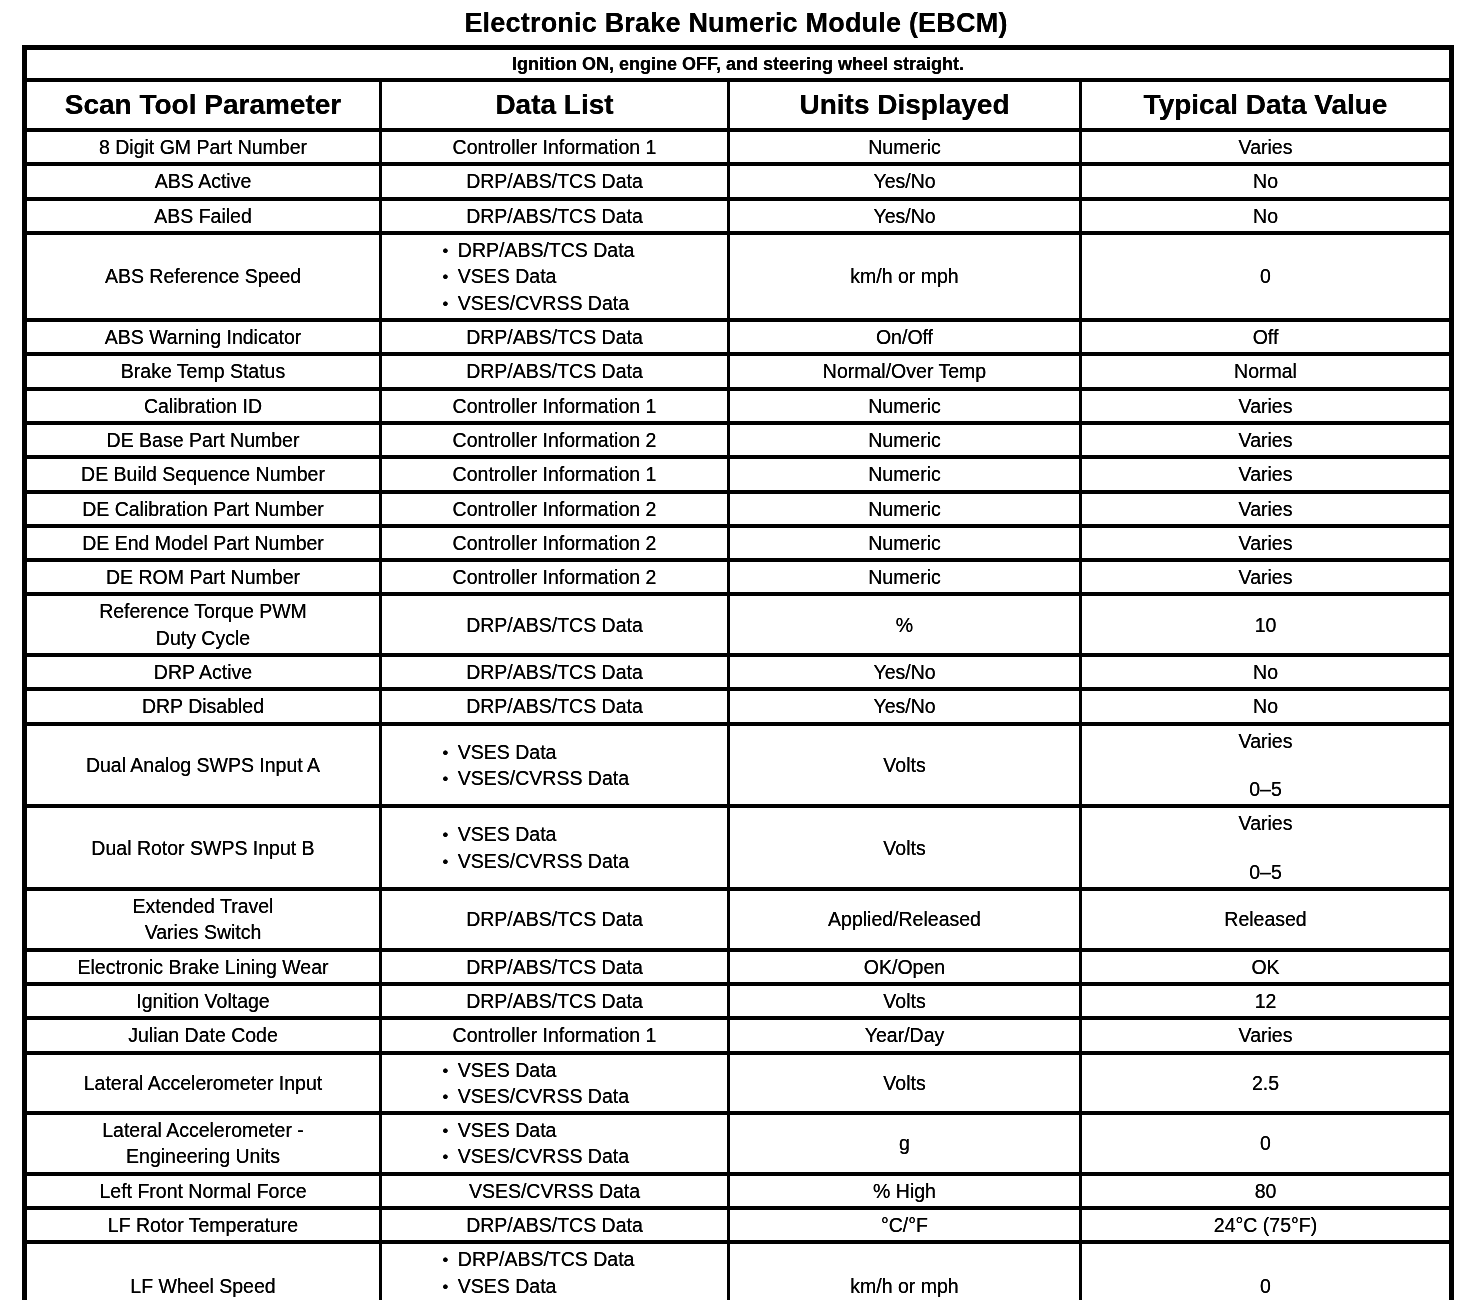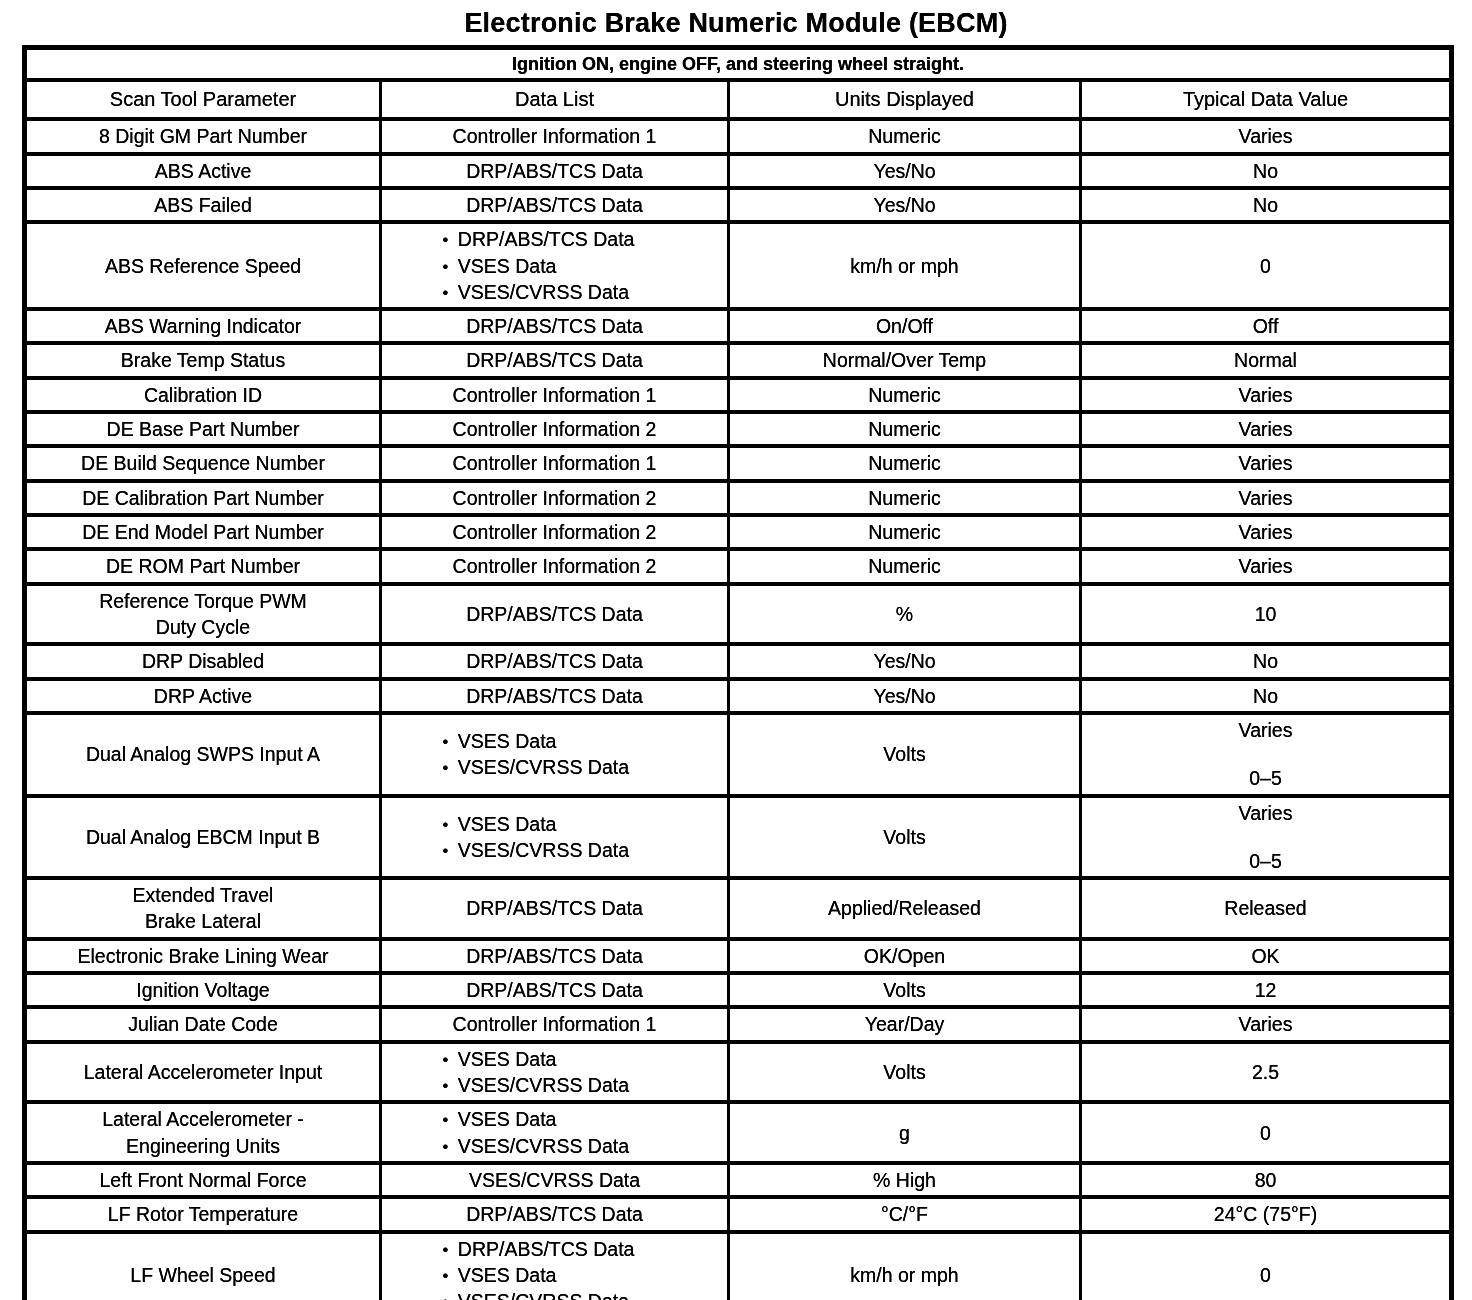--- a/index.html
+++ b/index.html
@@ -38,22 +38,22 @@
     padding: 2px 6px;
     line-height: 1.35;
     overflow: hidden;
   }
   th.condition {
     font-size: 18px;
     font-weight: bold;
     padding: 4px 6px;
   }
   tr.header-row th {
-    font-size: 20px;
-    font-weight: normal;
+    font-size: 28px;
+    font-weight: bold;
     padding: 4px 2px;
   }
   table.ebcm td {
     font-size: 19.5px;
   }
   td.data-list-cell.bullets {
     text-align: left;
     padding-left: 52px;
   }
   .bullet-item {
@@ -248,74 +248,74 @@
           <td class="data-list-cell">
             <div class="single-item">DRP/ABS/TCS Data</div>
           </td>
           <td class="units-cell">%</td>
           <td class="value-cell">
             <div class="value-line">10</div>
           </td>
         </tr>
         <tr>
           <td class="param-cell">
+            <div>DRP Active</div>
+          </td>
+          <td class="data-list-cell">
+            <div class="single-item">DRP/ABS/TCS Data</div>
+          </td>
+          <td class="units-cell">Yes/No</td>
+          <td class="value-cell">
+            <div class="value-line">No</div>
+          </td>
+        </tr>
+        <tr>
+          <td class="param-cell">
             <div>DRP Disabled</div>
           </td>
           <td class="data-list-cell">
             <div class="single-item">DRP/ABS/TCS Data</div>
           </td>
           <td class="units-cell">Yes/No</td>
           <td class="value-cell">
             <div class="value-line">No</div>
           </td>
         </tr>
         <tr>
           <td class="param-cell">
-            <div>DRP Active</div>
-          </td>
-          <td class="data-list-cell">
-            <div class="single-item">DRP/ABS/TCS Data</div>
-          </td>
-          <td class="units-cell">Yes/No</td>
-          <td class="value-cell">
-            <div class="value-line">No</div>
-          </td>
-        </tr>
-        <tr>
-          <td class="param-cell">
             <div>Dual Analog SWPS Input A</div>
           </td>
           <td class="data-list-cell bullets">
             <div class="bullet-item"><span class="bullet-icon">•</span><span>VSES Data</span></div>
             <div class="bullet-item"><span class="bullet-icon">•</span><span>VSES/CVRSS Data</span></div>
           </td>
           <td class="units-cell">Volts</td>
           <td class="value-cell">
             <div class="value-line">Varies</div>
             <div class="value-line">0–5</div>
           </td>
         </tr>
         <tr>
           <td class="param-cell">
-            <div>Dual Analog EBCM Input B</div>
+            <div>Dual Rotor SWPS Input B</div>
           </td>
           <td class="data-list-cell bullets">
             <div class="bullet-item"><span class="bullet-icon">•</span><span>VSES Data</span></div>
             <div class="bullet-item"><span class="bullet-icon">•</span><span>VSES/CVRSS Data</span></div>
           </td>
           <td class="units-cell">Volts</td>
           <td class="value-cell">
             <div class="value-line">Varies</div>
             <div class="value-line">0–5</div>
           </td>
         </tr>
         <tr>
           <td class="param-cell">
             <div>Extended Travel</div>
-            <div>Brake Lateral</div>
+            <div>Varies Switch</div>
           </td>
           <td class="data-list-cell">
             <div class="single-item">DRP/ABS/TCS Data</div>
           </td>
           <td class="units-cell">Applied/Released</td>
           <td class="value-cell">
             <div class="value-line">Released</div>
           </td>
         </tr>
         <tr>

